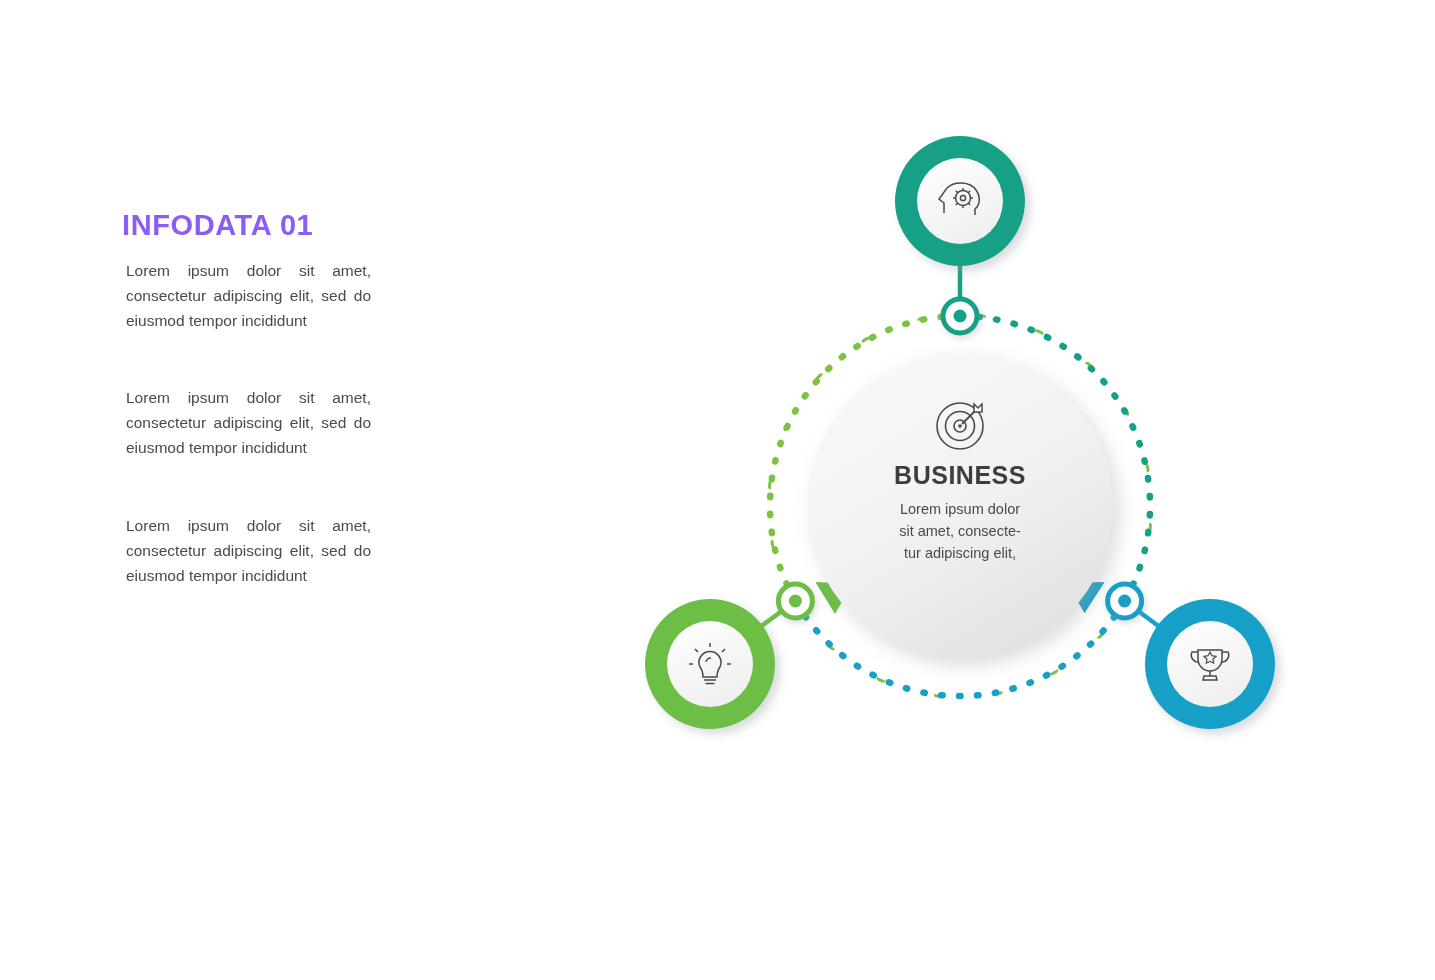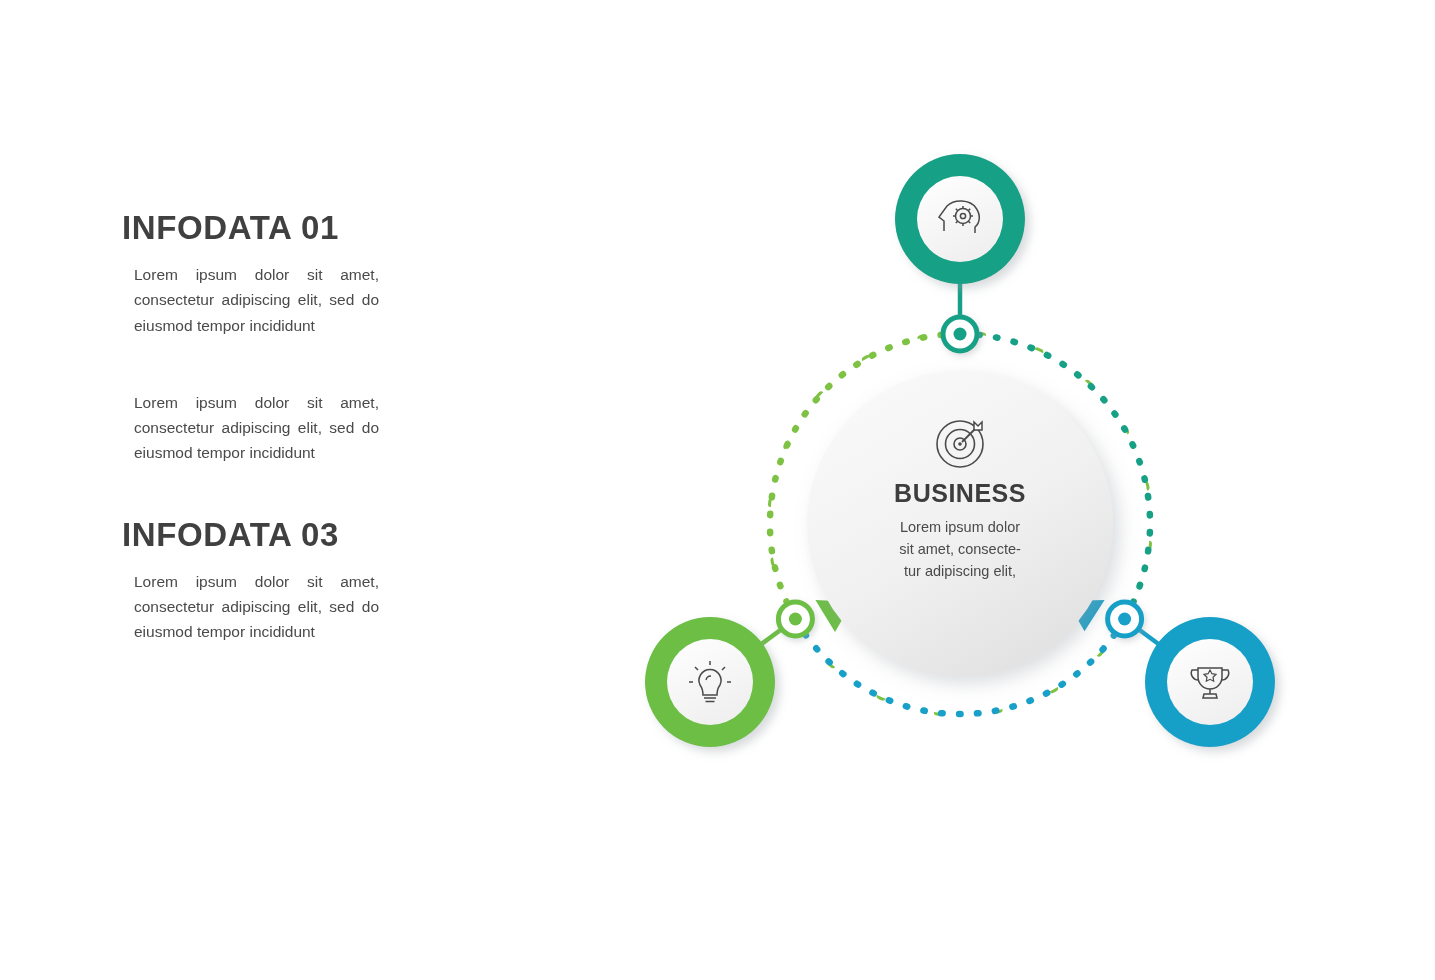--- a/index.html
+++ b/index.html
@@ -18,41 +18,41 @@
 
   
   #text-column {
     position: absolute;
     left: 122px;
     top: 210px;
     width: 250px;
   }
   .info-block { margin-bottom: 52px; }
   .info-title {
-    font-size: 33px;
+    font-size: 29px;
     font-weight: bold;
     letter-spacing: 0.6px;
-    color: #404040;
+    color: #8b5cf6;
     margin: 0 0 16px 0;
     line-height: 1.1;
   }
   .info-body {
     font-size: 15.5px;
     line-height: 1.62;
     color: #4a4a4a;
     text-align: justify;
-    margin: 12px;
+    margin: 4px;
     width: 245px;
   }
 
   
   #diagram {
     position: absolute;
     left: 560px;
-    top: 104px;
+    top: 86px;
     width: 800px;
     height: 780px;
   }
   #diagram svg { display: block; }
 
   .center-title {
     font-size: 25px;
     font-weight: bold;
     fill: #3d3d3d;
     letter-spacing: 0.5px;
@@ -70,21 +70,20 @@
   <div class="info-block">
     <h2 class="info-title">INFODATA 01</h2>
     <p class="info-body">Lorem ipsum dolor sit amet, consectetur adipiscing elit, sed do eiusmod tempor incididunt</p>
   </div>
 
   <div class="info-block">
     <p class="info-body">Lorem ipsum dolor sit amet, consectetur adipiscing elit, sed do eiusmod tempor incididunt</p>
   </div>
 
   <div class="info-block">
-    <h2 class="info-title">INFODATA 03</h2>
     <p class="info-body">Lorem ipsum dolor sit amet, consectetur adipiscing elit, sed do eiusmod tempor incididunt</p>
   </div>
 
 </div>
 
 <div id="diagram">
 <svg width="800" height="780" viewBox="0 0 800 780" xmlns="http://www.w3.org/2000/svg">
   <defs>
     <filter id="softshadow" x="-50%" y="-50%" width="200%" height="200%">
       <feDropShadow dx="7" dy="7" stdDeviation="9" flood-color="#9aa0a6" flood-opacity="0.35"></feDropShadow>

